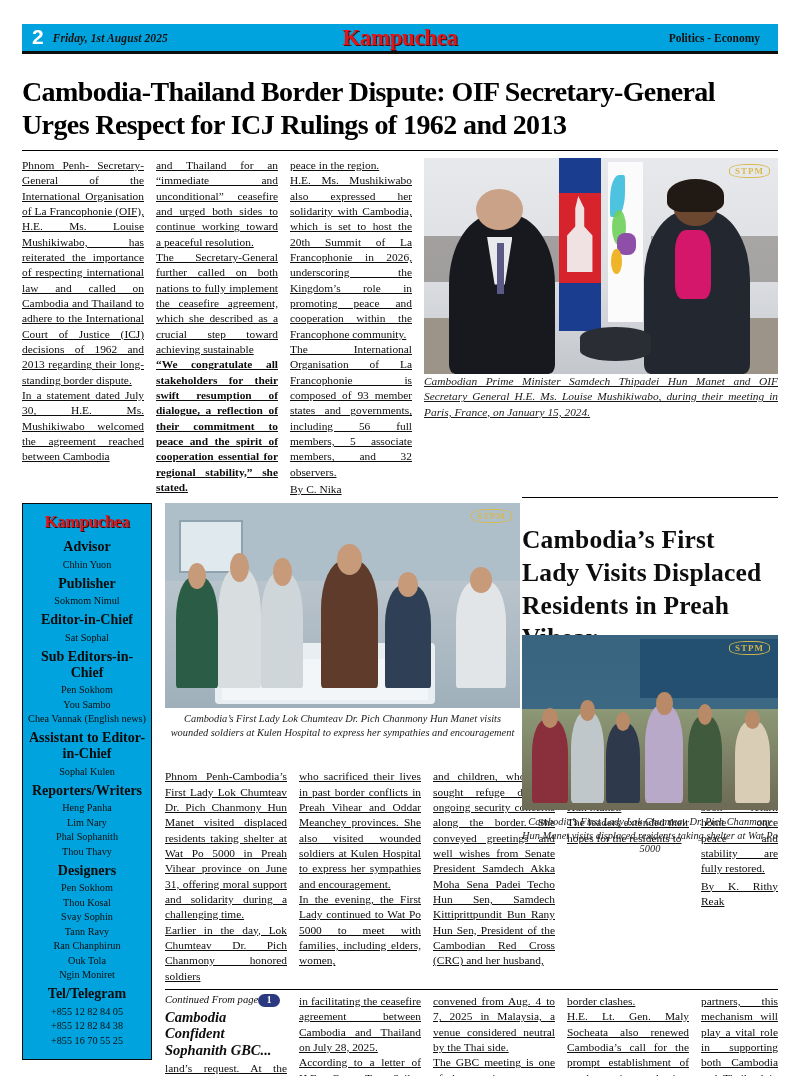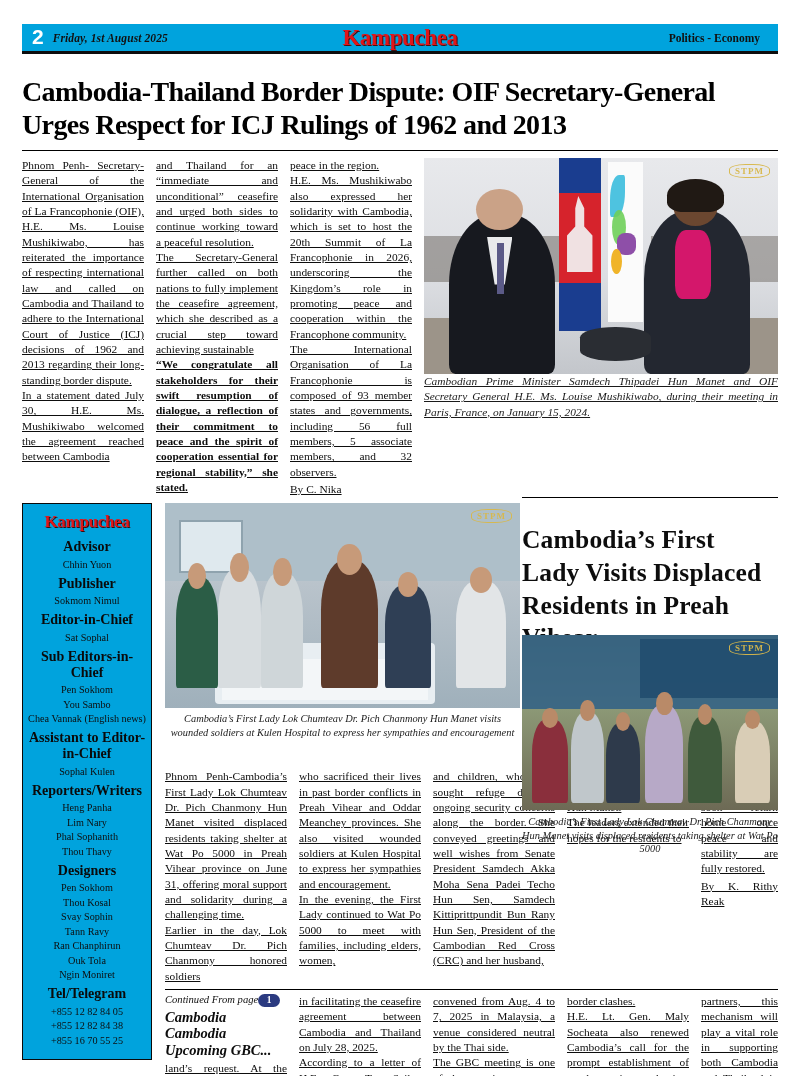--- a/index.html
+++ b/index.html
@@ -438,21 +438,21 @@
       </div>
     </div>
 
     <div class="contbar" style="margin-left:143px;width:613px;">
       <div class="flexcols">
         <div class="col c122">
           <div class="cont-label">
             <span>Continued From page</span>
             <span class="page-pill">1</span>
           </div>
-          <div class="cont-title">Cambodia Cambodia Upcoming GBC...</div>
+          <div class="cont-title">Cambodia Confident Sophanith GBC...</div>
           <p>land’s request. At the same time, she added, Cambodia also proposed that Malaysia, the United States of America, and the People’s Republic of China, to attend the meeting as observers as they have been playing a central role</p>
         </div>
         <div class="col c122">
           <p>in facilitating the ceasefire agreement between Cambodia and Thailand on July 28, 2025.</p>
           <p>According to a letter of H.E. Gen. Tea Seiha, Deputy Prime Minister and Minister of National Defence of Cambodia, to his Thai counterpart, the extraordinary GBC meeting will be</p>
         </div>
         <div class="col c122">
           <p>convened from Aug. 4 to 7, 2025 in Malaysia, a venue considered neutral by the Thai side.</p>
           <p>The GBC meeting is one of three major outcomes agreed upon by Cambodia and Thailand during their special meeting held in Malaysia on July 28, 2025, aimed at resolving the recent</p>
         </div>

